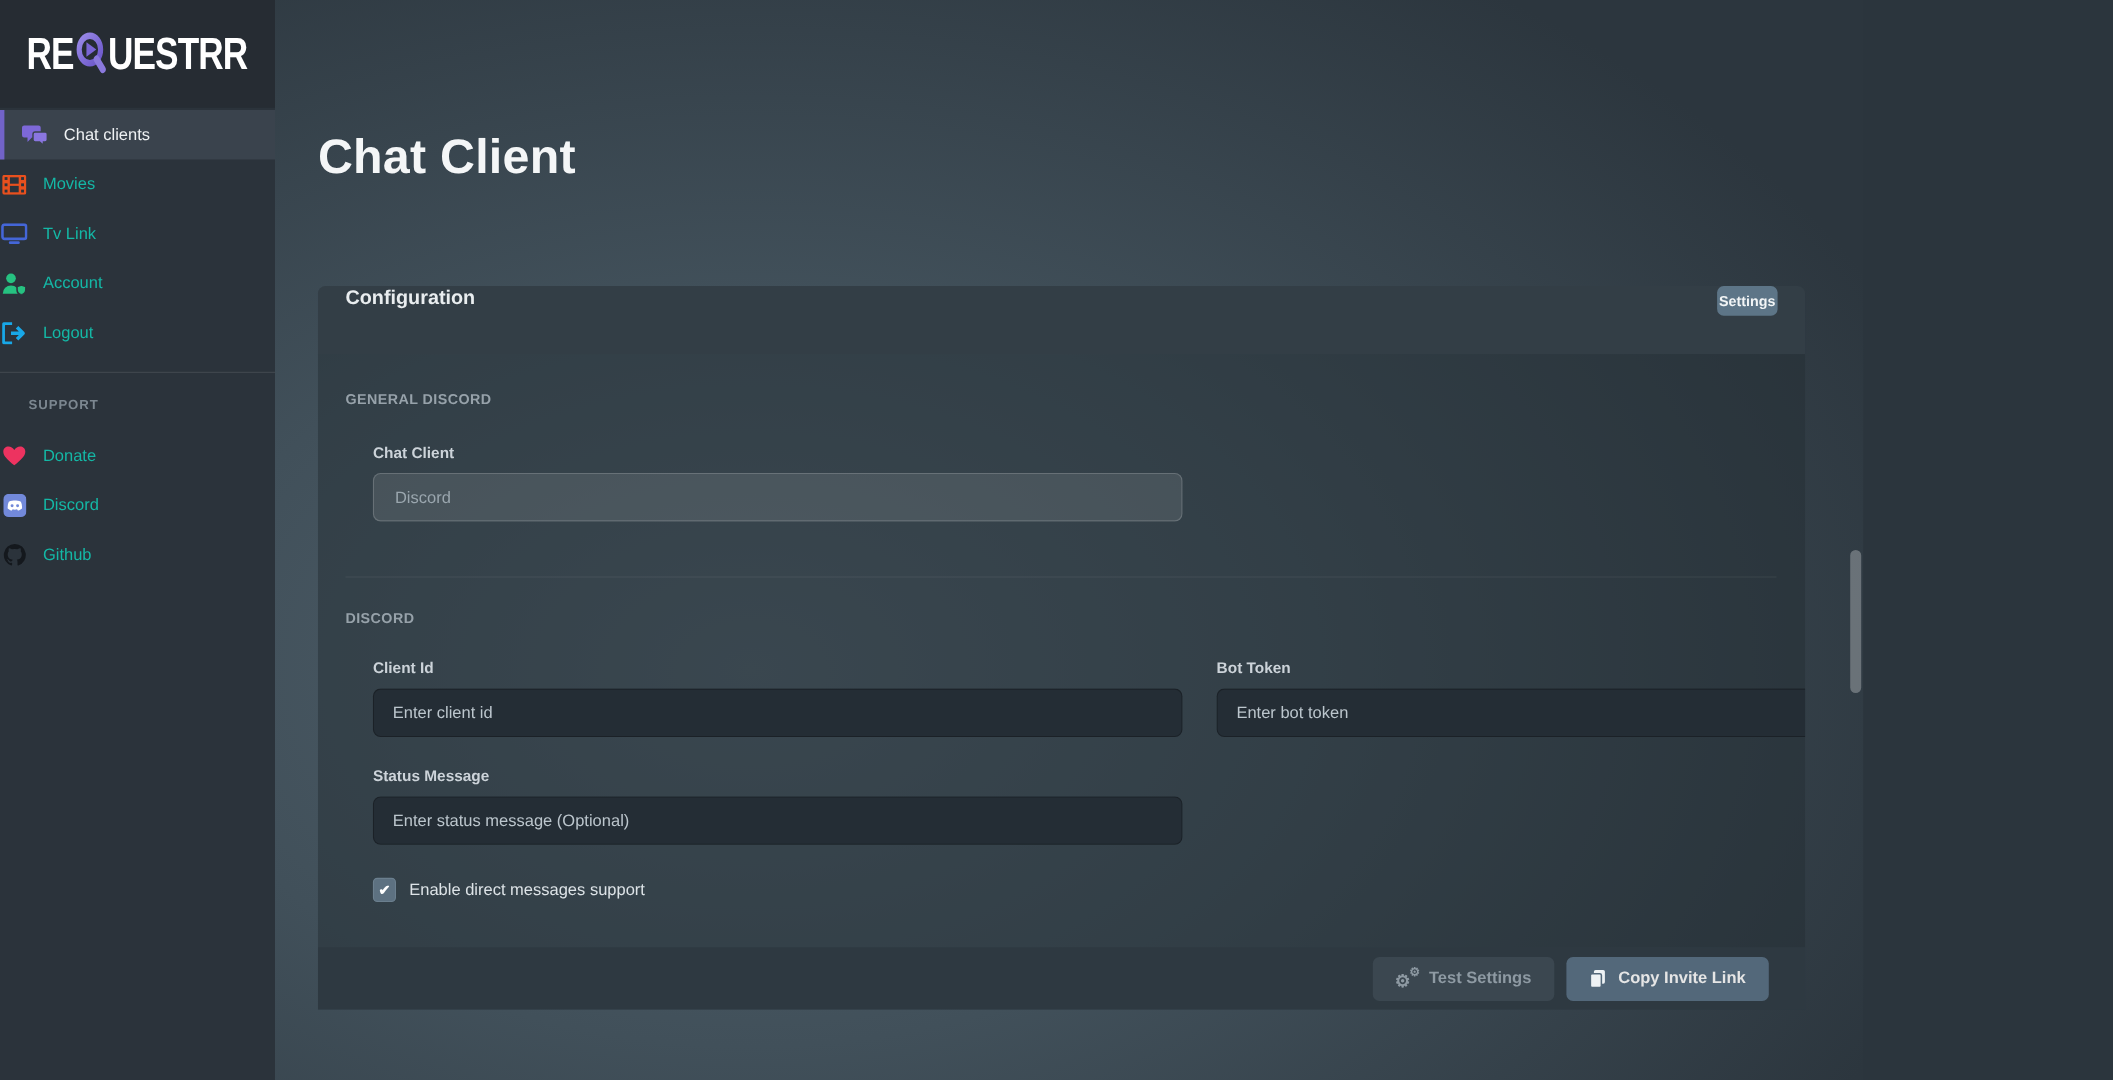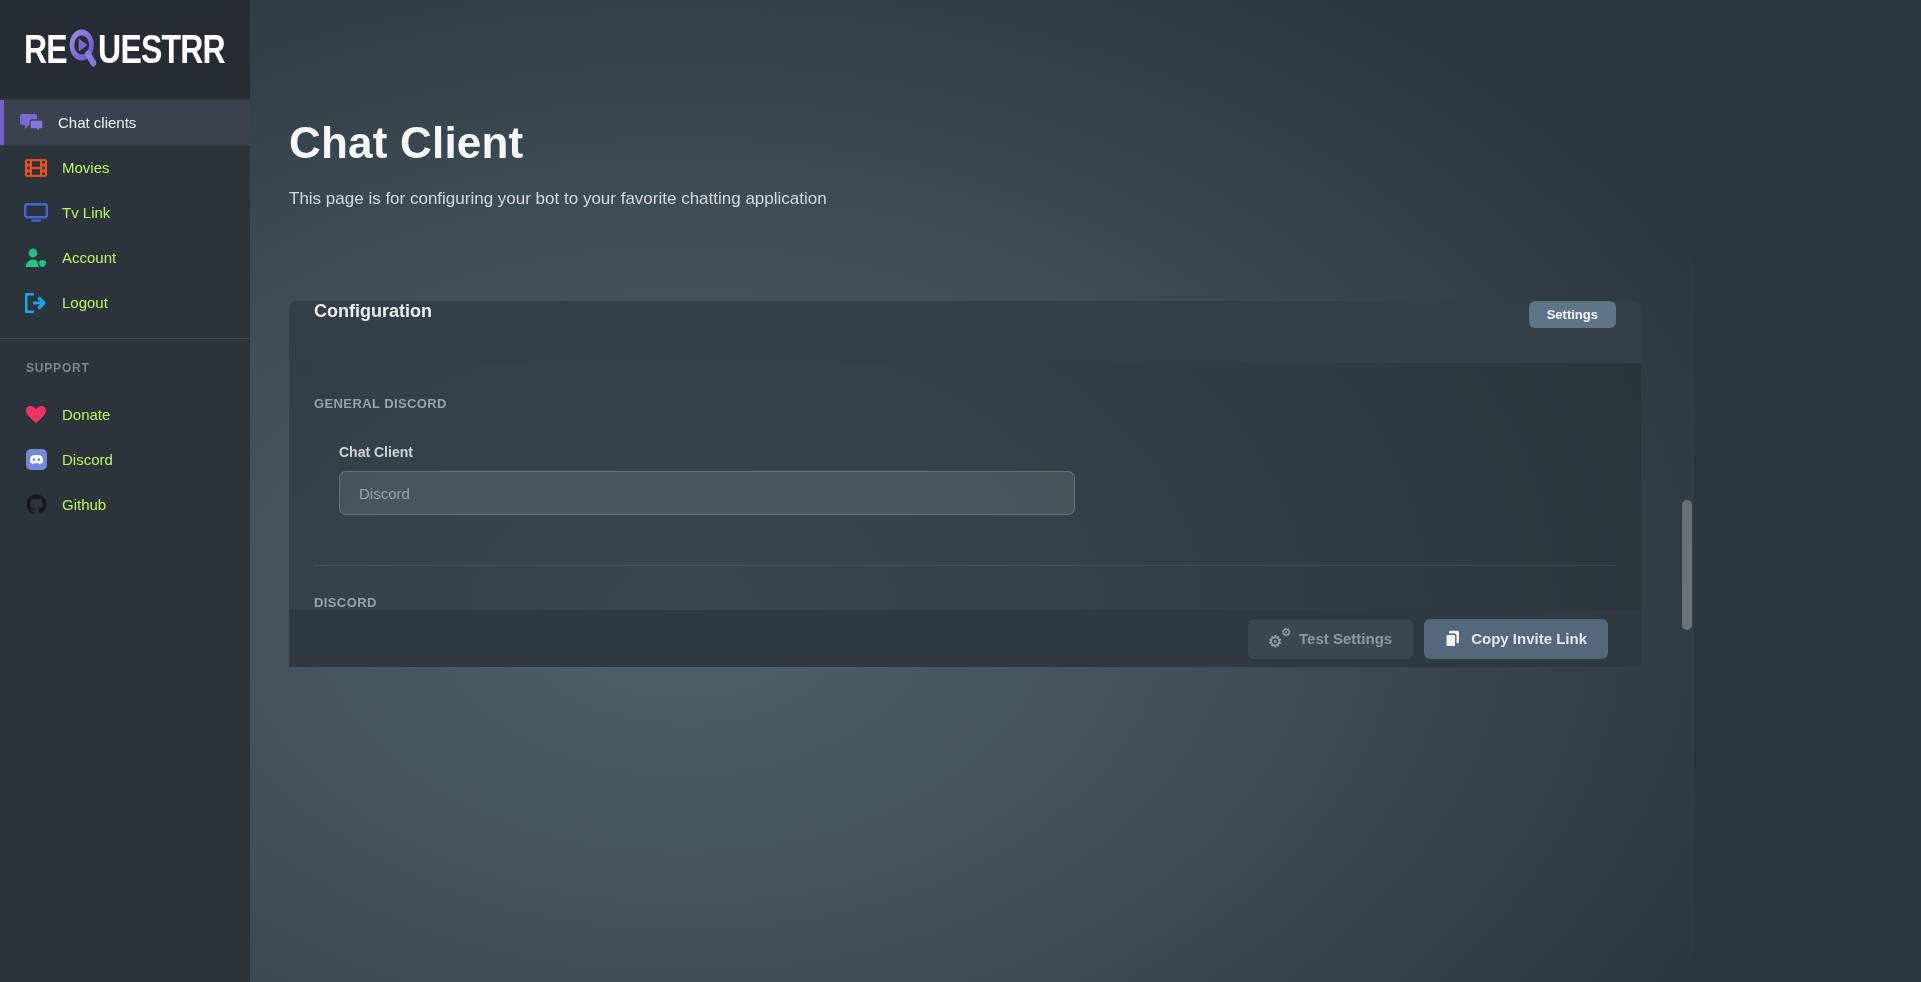--- a/index.html
+++ b/index.html
@@ -10,22 +10,22 @@
   
   .sidebar { position:absolute; left:0; top:0; width:250px; height:100%;
              background:#2b333b; z-index:5; }
   .brand { height:98px; background:#262c33; display:flex; align-items:center;
            padding-left:24px; }
   .brand-text { display:flex; align-items:center; color:#fff; font-weight:800;
                 font-size:41px; letter-spacing:-1px; transform:scaleX(.78);
                 transform-origin:left center; white-space:nowrap; }
   .brand-q { margin:0 1px; display:block; }
   .nav { margin-top:2px; }
-  .nav-item { height:45px; display:flex; align-items:center; padding-left:23px;
-              cursor:pointer; color:#bef264; font-size:15px; }
+  .nav-item { height:45px; display:flex; align-items:center; 
+              cursor:pointer; color:#14b8a6; font-size:15px; }
   .nav-item.active { background:#3a434d; border-left:4px solid #7263c8;
                      padding-left:15px; color:#eef1f3; }
   .nav-icon { width:26px; height:22px; display:flex; align-items:center;
               justify-content:center; margin-right:13px; flex:0 0 26px; }
   .sb-divider { border:none; border-top:1px solid rgba(255,255,255,.09);
                 margin:13px 0 0 0; }
   .support-heading { margin:22px 16px 0 26px; font-size:12px; font-weight:700;
                      letter-spacing:.8px; color:#7c8790; }
   .nav.support { margin-top:17px; }
 
@@ -37,21 +37,21 @@
   .page-subtitle { margin-top:21px; font-size:17px; color:#d4dade; }
 
   
   .card { margin-top:92px; border-radius:7px 7px 0 0; overflow:hidden; }
   .card-header { height:62px; background:#333e46; display:flex; align-items:flex-start;
                  justify-content:space-between; padding:0 25px; }
   .card-title { font-size:18px; font-weight:700; color:#e9edef; }
   .btn { border:none; cursor:pointer; font-family:inherit; font-weight:700;
          border-radius:6px; display:inline-flex; align-items:center; }
   .btn-settings { background:#5d7587; color:#f2f5f6; font-size:13px;
-                  height:27px; padding:0 18px; }
+                  height:27px; padding:0 2px; }
   .card-body { background:rgba(36,45,52,.5); padding:0 26px 0 25px; }
   .section { }
   .section-general { padding:33px 0 50px 0; border-bottom:1px solid rgba(255,255,255,.07); }
   .section-discord { padding:29px 0 0 0; }
   .section-heading { font-size:13px; font-weight:700; letter-spacing:.4px; color:#97a2aa; }
   .fields { margin-left:25px; }
   .field-label { display:block; font-size:14px; font-weight:700; color:#ccd3d9;
                  margin-bottom:11px; }
   .sel-disabled { width:736px; height:44px; border-radius:7px;
                   background:rgba(255,255,255,.10); border:1px solid rgba(255,255,255,.17);
@@ -203,39 +203,58 @@
             <path d="M10.5 0.5 a10 10 0 0 0 -3.2 19.5 c0.5 0.1 0.7 -0.2 0.7 -0.5 v-1.8 c-2.8 0.6 -3.4 -1.3 -3.4 -1.3 c-0.5 -1.2 -1.1 -1.5 -1.1 -1.5 c-0.9 -0.6 0.1 -0.6 0.1 -0.6 c1 0.1 1.5 1 1.5 1 c0.9 1.5 2.3 1.1 2.9 0.8 c0.1 -0.6 0.3 -1.1 0.6 -1.3 c-2.2 -0.3 -4.6 -1.1 -4.6 -5 c0 -1.1 0.4 -2 1 -2.7 c-0.1 -0.3 -0.4 -1.3 0.1 -2.7 c0 0 0.8 -0.3 2.8 1 a9.6 9.6 0 0 1 5 0 c1.9 -1.3 2.8 -1 2.8 -1 c0.5 1.4 0.2 2.4 0.1 2.7 c0.6 0.7 1 1.6 1 2.7 c0 3.9 -2.4 4.7 -4.6 5 c0.4 0.3 0.7 0.9 0.7 1.9 v2.8 c0 0.3 0.2 0.6 0.7 0.5 A10 10 0 0 0 10.5 0.5 z" fill="#14181d"></path>
           </svg>
         </span>
         <span>Github</span>
       </div>
     </div>
   </div>
 
   <div class="main">
     <div class="page-title">Chat Client</div>
-    <div class="page-subtitle">This page is for configuring your bot to your favorite chatting application</div>
 
     <div class="card">
       <div class="card-header">
         <span class="card-title">Configuration</span>
         <button class="btn btn-settings">Settings</button>
       </div>
 
       <div class="card-body">
         <div class="section section-general">
           <div class="section-heading">GENERAL DISCORD</div>
           <div class="fields">
             <label class="field-label mt-field">Chat Client</label>
             <div class="sel-disabled">Discord</div>
           </div>
         </div>
 
         <div class="section section-discord">
           <div class="section-heading">DISCORD</div>
+          <div class="fields-grid">
+            <div class="cell">
+              <label class="field-label">Client Id</label>
+              <input class="text-input" type="text" placeholder="Enter client id" style="">
+            </div>
+            <div class="cell">
+              <label class="field-label">Bot Token</label>
+              <input class="text-input" type="text" placeholder="Enter bot token" style="">
+            </div>
+            <div class="cell cell-status">
+              <label class="field-label">Status Message</label>
+              <input class="text-input" type="text" placeholder="Enter status message (Optional)" style="">
+            </div>
+            <div class="cell cell-dm">
+              <span class="checkbox checked">
+                  <span class="tick">✔</span>
+                </span>
+              <span class="dm-label">Enable direct messages support</span>
+            </div>
+          </div>
         </div>
       </div>
 
       <div class="card-footer">
         <button class="btn btn-test">
           <span class="gears">
               <span class="g1">⚙</span>
               <span class="g2">⚙</span>
             </span>
           <span>Test Settings</span>

